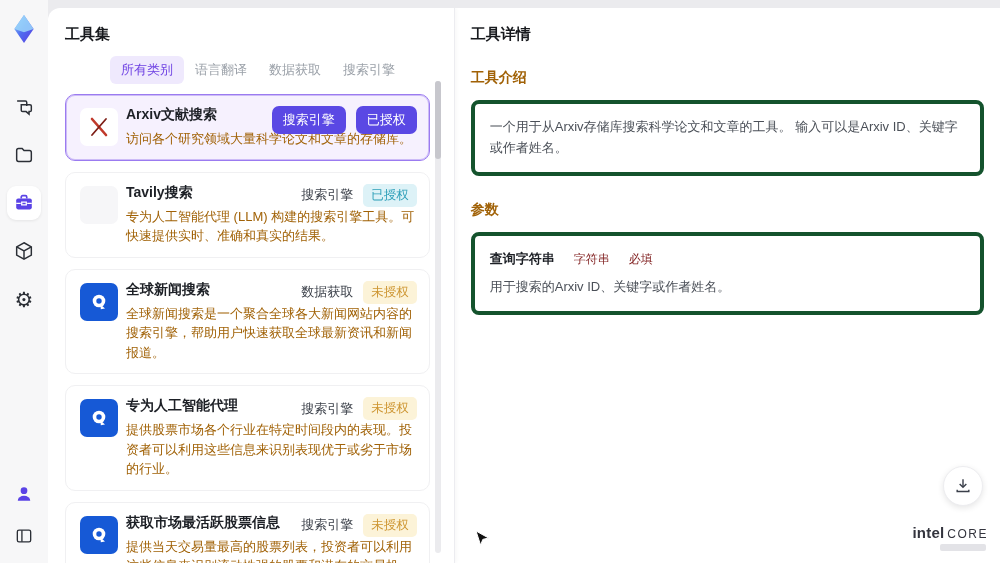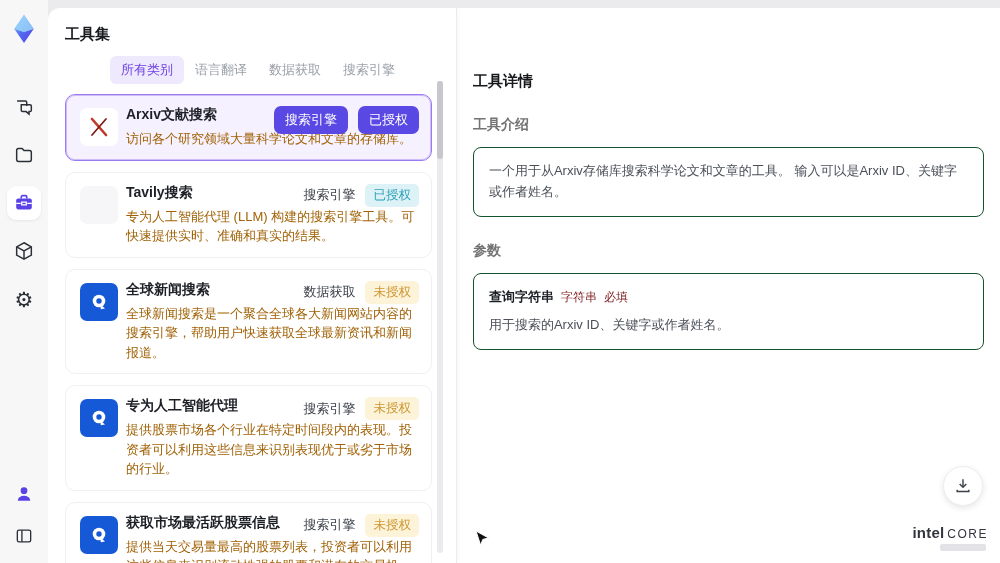--- a/index.html
+++ b/index.html
@@ -49,26 +49,26 @@
   .st-ok { background:#ddf2f7; color:#2e9fb8; }
   .st-no { background:#fcf3d8; color:#cd9531; }
   .tool-item.selected .cat, .tool-item.selected .status {
     background:#5a48e4; color:#ffffff; padding:5px 11px; border-radius:7px; font-size:13px; }
 
   .scrollbar { position:absolute; right:13px; top:73px; width:6px; height:472px;
     background:#ebebee; border-radius:3px; }
   .scrollbar .thumb { width:6px; height:78px; background:#c7c7cd; border-radius:3px; }
 
   
-  .details-panel { flex:1 1 auto; padding:17px 16px 0 16px;margin-top:47px; }
+  .details-panel { flex:1 1 auto; padding:17px 16px 0 16px; }
   .details-title { font-size:15px; font-weight:bold; color:#17191d; }
-  .sect-heading { font-size:14px; font-weight:bold; color:#737373; margin-top:25px; }
-  .info-card { margin-top:13px; border:1px solid #14532d; border-radius:8px;
+  .sect-heading { font-size:14px; font-weight:bold; color:#a16207; margin-top:25px; }
+  .info-card { margin-top:13px; border:4px solid #14532d; border-radius:8px;
     padding:13px 15px; font-size:13px; color:#4b5058; line-height:1.6; }
-  .param-head { display:flex; align-items:baseline; gap:7px; }
+  .param-head { display:flex; align-items:baseline; gap:19px; }
   .p-name { font-size:13px; font-weight:bold; color:#1d2026; }
   .p-type { font-size:12px; color:#7f1d1d; }
   .p-req { font-size:12px; color:#7f1d1d; }
   .param p { margin-top:8px; }
 
   
   .fab { position:absolute; right:17px; bottom:57px; width:40px; height:40px; border-radius:50%;
     background:#ffffff; border:1px solid #ededf0; box-shadow:0 2px 6px rgba(0,0,0,.10);
     display:flex; align-items:center; justify-content:center; cursor:pointer; z-index:4; }
   .brand { position:absolute; right:12px; bottom:22px; z-index:4; color:#34353e;

